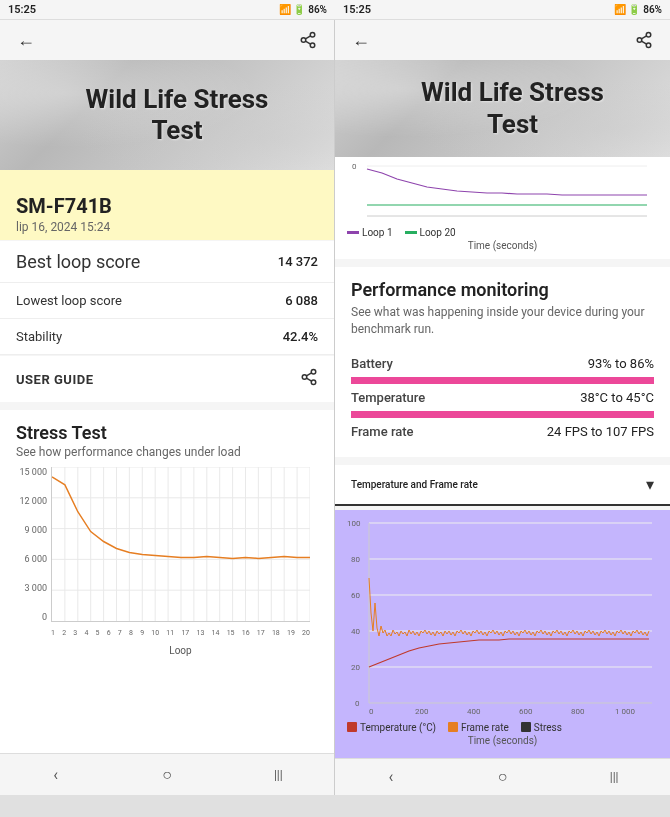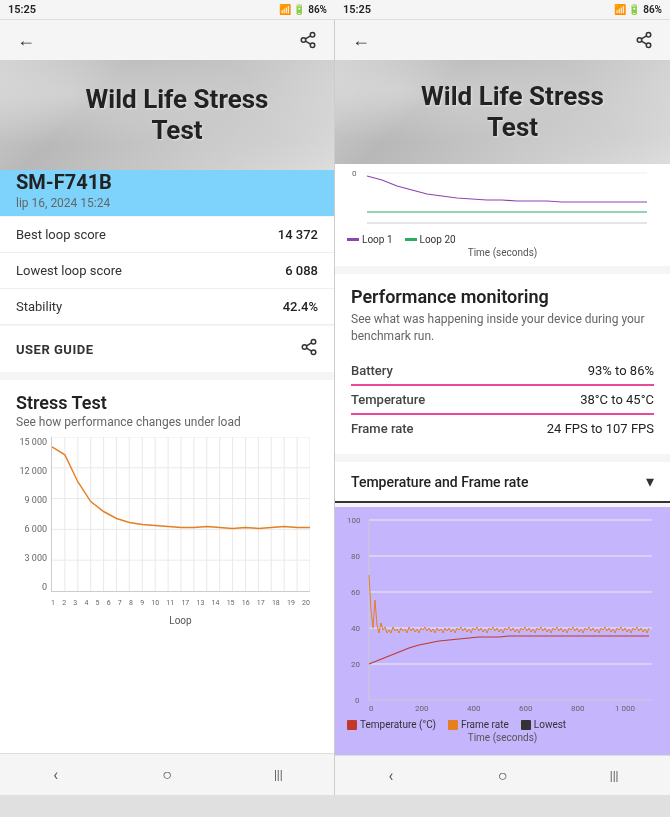--- a/index.html
+++ b/index.html
@@ -102,22 +102,22 @@
       color: #222;
       text-align: center;
       line-height: 1.2;
       z-index: 1;
       text-shadow: 1px 1px 2px rgba(255,255,255,0.5);
       margin-left: 20px;
     }
 
     
     .device-info {
-      padding: 0 16px 6px;
-      background: #7dd3fc;
+      padding: 24px 16px 6px;
+      background: #fef9c3;
     }
     .device-name {
       font-size: 20px;
       font-weight: 700;
       color: #222;
     }
     .device-date {
       font-size: 12px;
       color: #666;
       margin-top: 2px;
@@ -271,21 +271,21 @@
       margin-bottom: 12px;
       line-height: 1.4;
     }
 
     .perf-row {
       display: flex;
       justify-content: space-between;
       align-items: center;
       padding: 6px 0;
       font-size: 13px;
-      border-bottom: 2px solid #ec4899;
+      border-bottom: 7px solid #ec4899;
     }
     .perf-label {
       color: #444;
       font-weight: 500;
     }
     .perf-value {
       color: #222;
       font-weight: 400;
     }
 
@@ -293,21 +293,21 @@
     .dropdown-row {
       background: #fff;
       padding: 10px 16px;
       margin-top: 8px;
       display: flex;
       align-items: center;
       justify-content: space-between;
       border-bottom: 2px solid #333;
     }
     .dropdown-label {
-      font-size: 14px;
+      font-size: 10px;
       color: #222;
       font-weight: 500;
     }
     .dropdown-arrow {
       font-size: 16px;
       color: #333;
     }
 
     
     .tf-chart-section {
@@ -395,21 +395,21 @@
       <div class="hero-title">Wild Life Stress<br>Test</div>
     </div>
 
     <div class="device-info">
       <div class="device-name">SM-F741B</div>
       <div class="device-date">lip 16, 2024 15:24</div>
     </div>
 
     <div class="scores-table">
       <div class="score-row">
-        <span style="font-size:13px;color:#333;">Best loop score</span>
+        <span style="font-size:18px;color:#333;">Best loop score</span>
         <span class="score-value">14 372</span>
       </div>
       <div class="score-row">
         <span style="font-size:13px;color:#333;">Lowest loop score</span>
         <span class="score-value">6 088</span>
       </div>
       <div class="score-row">
         <span style="font-size:13px;color:#333;">Stability</span>
         <span class="score-value">42.4%</span>
       </div>
@@ -622,21 +622,21 @@
         <div class="legend-item">
           <div class="legend-dot" style="background:#c0392b;"></div>
           <span>Temperature (°C)</span>
         </div>
         <div class="legend-item">
           <div class="legend-dot" style="background:#e67e22;"></div>
           <span>Frame rate</span>
         </div>
         <div class="legend-item">
           <div class="legend-dot" style="background:#333;"></div>
-          <span>Lowest</span>
+          <span>Stress</span>
         </div>
       </div>
       <div class="chart-x-label">Time (seconds)</div>
     </div>
 
     <div class="bottom-nav" style="margin-top:auto;">
       <div class="nav-btn">‹</div>
       <div class="nav-btn">○</div>
       <div class="nav-btn" style="font-size:12px;">|||</div>
     </div>

